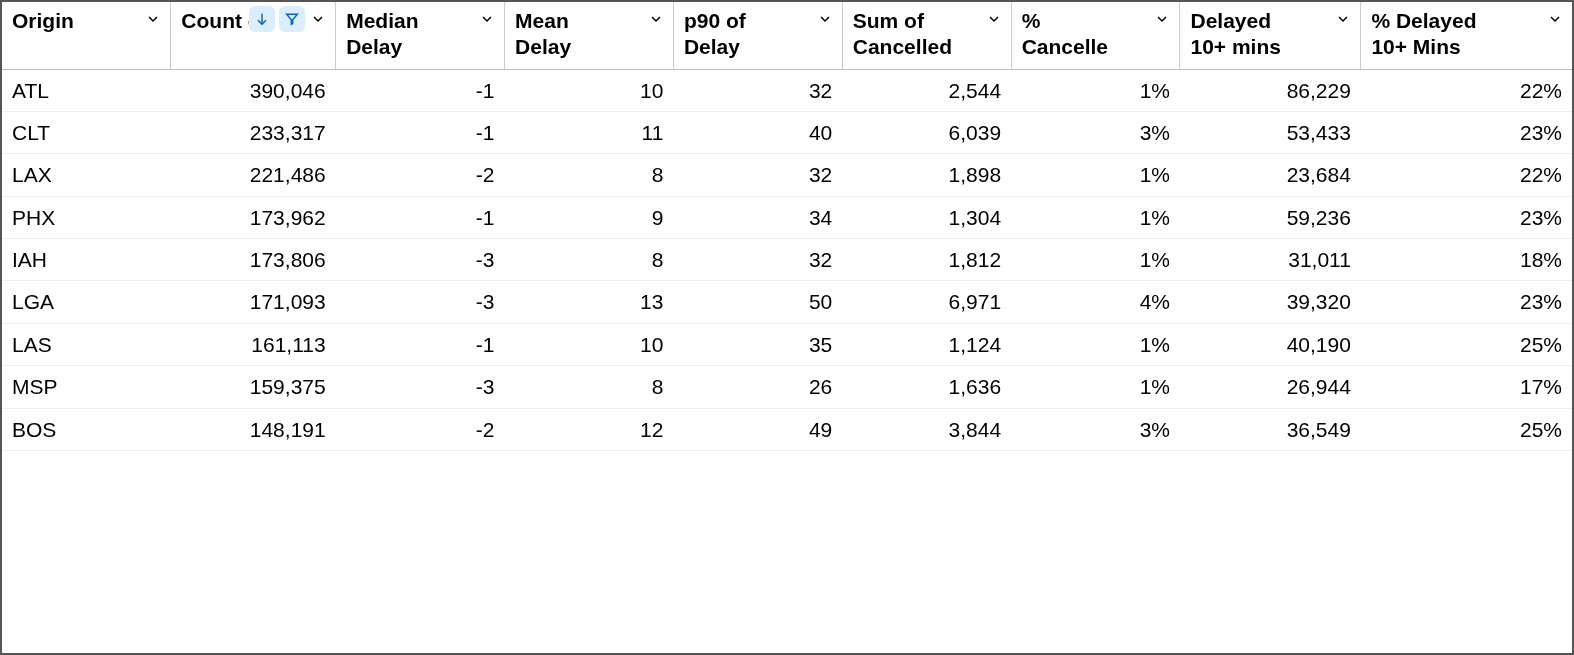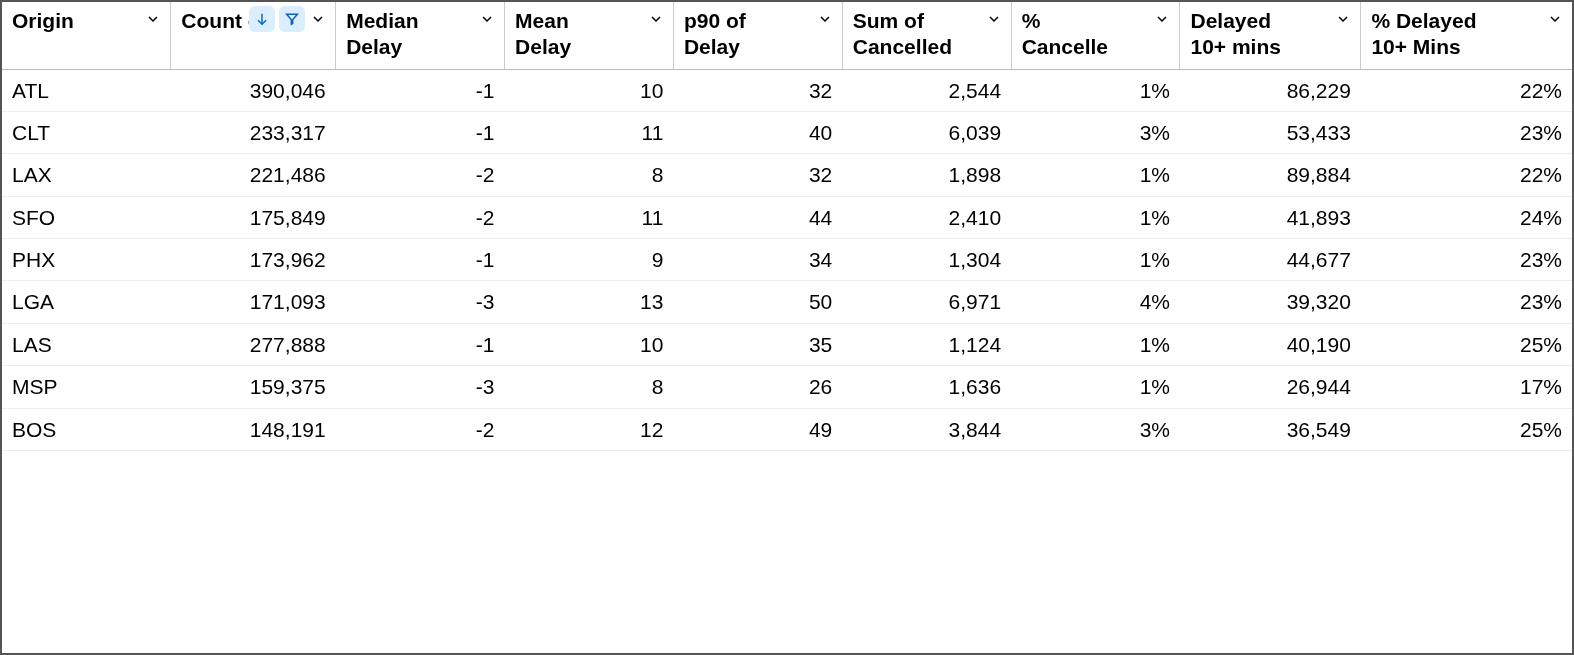--- a/index.html
+++ b/index.html
@@ -199,59 +199,59 @@
             <td class="num">23%</td>
           </tr>
           <tr>
             <td>LAX</td>
             <td class="num">221,486</td>
             <td class="num">-2</td>
             <td class="num">8</td>
             <td class="num">32</td>
             <td class="num">1,898</td>
             <td class="num">1%</td>
-            <td class="num">89,884</td>
+            <td class="num">23,684</td>
             <td class="num">22%</td>
-          </tr>
-          <tr>
-            <td>SFO</td>
-            <td class="num">175,849</td>
-            <td class="num">-2</td>
-            <td class="num">11</td>
-            <td class="num">44</td>
-            <td class="num">2,410</td>
-            <td class="num">1%</td>
-            <td class="num">41,893</td>
-            <td class="num">24%</td>
           </tr>
           <tr>
             <td>PHX</td>
             <td class="num">173,962</td>
             <td class="num">-1</td>
             <td class="num">9</td>
             <td class="num">34</td>
             <td class="num">1,304</td>
             <td class="num">1%</td>
-            <td class="num">44,677</td>
+            <td class="num">59,236</td>
             <td class="num">23%</td>
+          </tr>
+          <tr>
+            <td>IAH</td>
+            <td class="num">173,806</td>
+            <td class="num">-3</td>
+            <td class="num">8</td>
+            <td class="num">32</td>
+            <td class="num">1,812</td>
+            <td class="num">1%</td>
+            <td class="num">31,011</td>
+            <td class="num">18%</td>
           </tr>
           <tr>
             <td>LGA</td>
             <td class="num">171,093</td>
             <td class="num">-3</td>
             <td class="num">13</td>
             <td class="num">50</td>
             <td class="num">6,971</td>
             <td class="num">4%</td>
             <td class="num">39,320</td>
             <td class="num">23%</td>
           </tr>
           <tr>
             <td>LAS</td>
-            <td class="num">277,888</td>
+            <td class="num">161,113</td>
             <td class="num">-1</td>
             <td class="num">10</td>
             <td class="num">35</td>
             <td class="num">1,124</td>
             <td class="num">1%</td>
             <td class="num">40,190</td>
             <td class="num">25%</td>
           </tr>
           <tr>
             <td>MSP</td>

